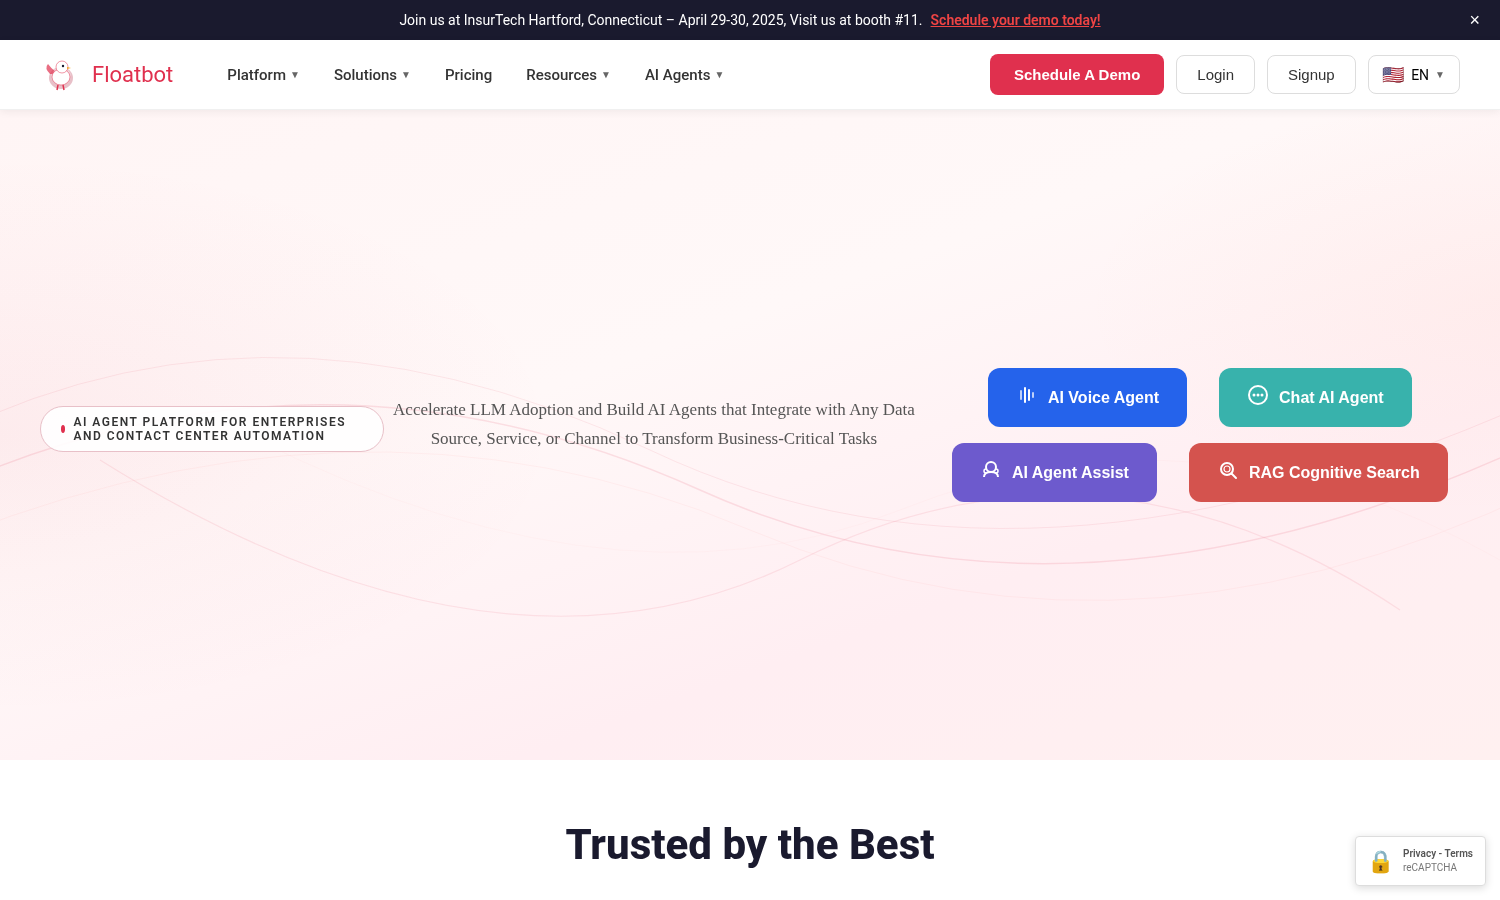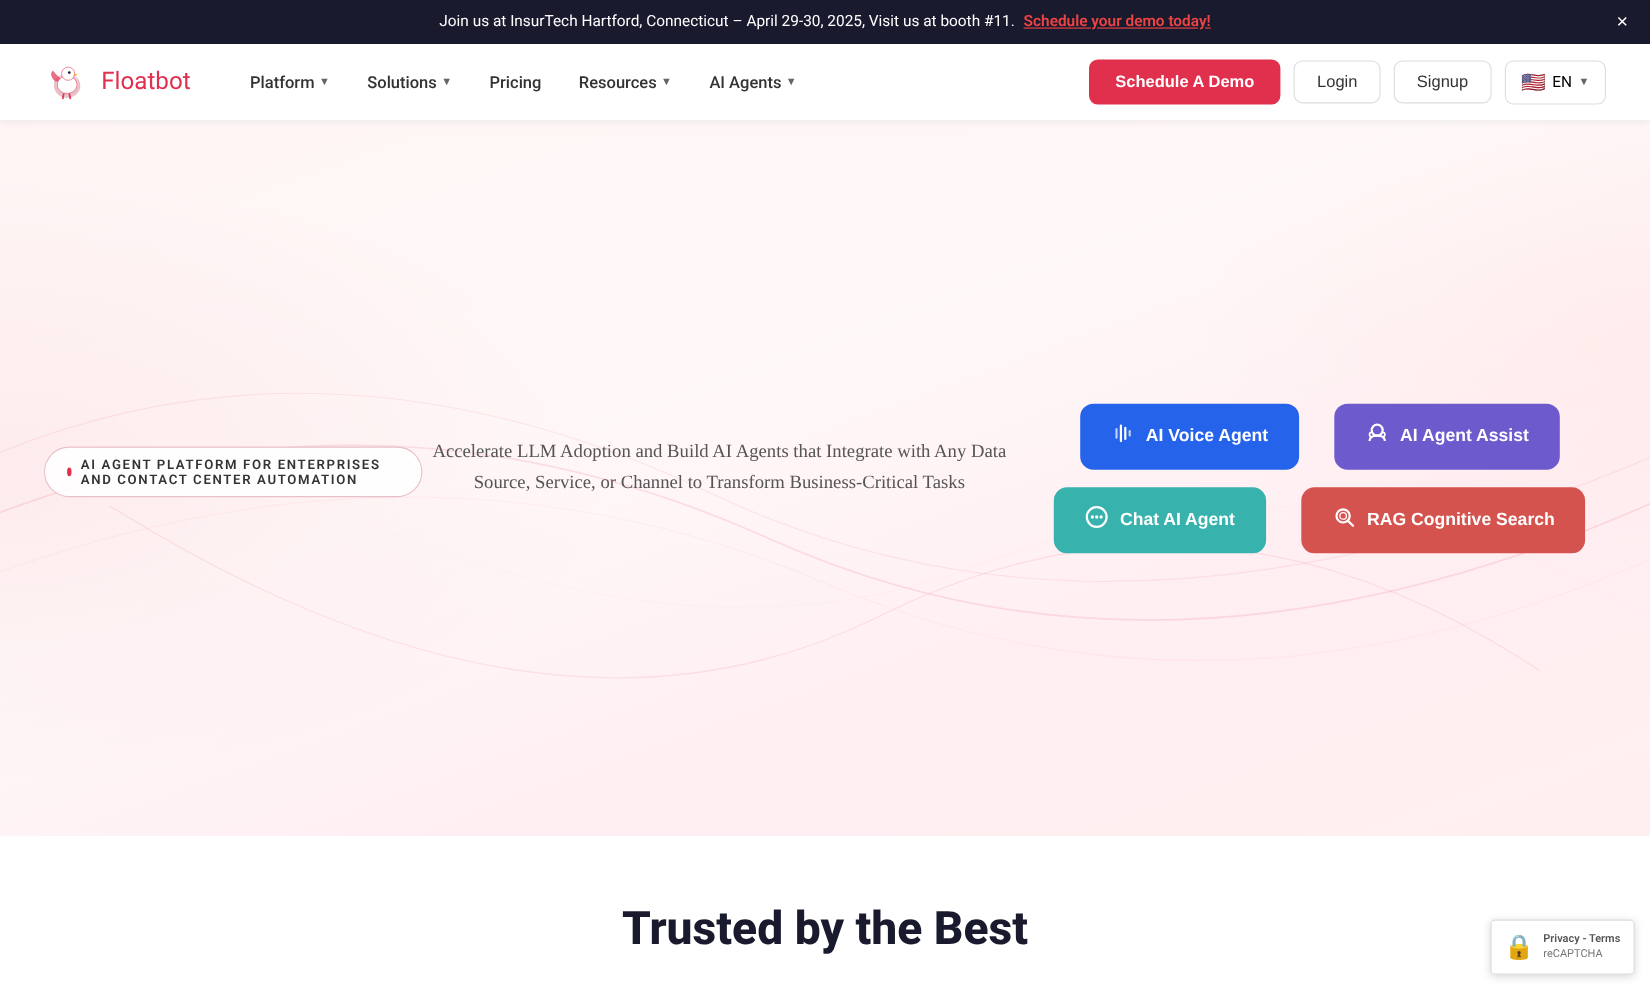--- a/index.html
+++ b/index.html
@@ -381,41 +381,41 @@
       <span class="cta-btn-icon">
         <svg width="22" height="22" viewBox="0 0 22 22" fill="none">
           <rect x="4" y="6" width="2" height="10" rx="1" fill="white" opacity="0.7"></rect>
           <rect x="8" y="3" width="2" height="16" rx="1" fill="white"></rect>
           <rect x="12" y="5" width="2" height="12" rx="1" fill="white"></rect>
           <rect x="16" y="8" width="2" height="6" rx="1" fill="white" opacity="0.7"></rect>
         </svg>
       </span>
       <span>AI Voice Agent</span>
     </button>
+    <button class="cta-btn cta-chat">
+      <span class="cta-btn-icon">
+        <svg width="22" height="22" viewBox="0 0 22 22" fill="none">
+          <circle cx="11" cy="11" r="9" stroke="white" stroke-width="2" fill="none"></circle>
+          <circle cx="7" cy="11" r="1.5" fill="white"></circle>
+          <circle cx="11" cy="11" r="1.5" fill="white"></circle>
+          <circle cx="15" cy="11" r="1.5" fill="white"></circle>
+        </svg>
+      </span>
+      <span>Chat AI Agent</span>
+    </button>
     <button class="cta-btn cta-assist">
       <span class="cta-btn-icon">
         <svg width="22" height="22" viewBox="0 0 22 22" fill="none">
           <circle cx="11" cy="8" r="5" stroke="white" stroke-width="2" fill="none"></circle>
           <path d="M4 18 Q4 13 11 13 Q18 13 18 18" stroke="white" stroke-width="2" fill="none"></path>
           <path d="M6 10 Q4 10 4 12 Q4 14 6 14" stroke="white" stroke-width="1.5" fill="none"></path>
           <path d="M16 10 Q18 10 18 12 Q18 14 16 14" stroke="white" stroke-width="1.5" fill="none"></path>
         </svg>
       </span>
       <span>AI Agent Assist</span>
-    </button>
-    <button class="cta-btn cta-chat">
-      <span class="cta-btn-icon">
-        <svg width="22" height="22" viewBox="0 0 22 22" fill="none">
-          <circle cx="11" cy="11" r="9" stroke="white" stroke-width="2" fill="none"></circle>
-          <circle cx="7" cy="11" r="1.5" fill="white"></circle>
-          <circle cx="11" cy="11" r="1.5" fill="white"></circle>
-          <circle cx="15" cy="11" r="1.5" fill="white"></circle>
-        </svg>
-      </span>
-      <span>Chat AI Agent</span>
     </button>
     <button class="cta-btn cta-rag">
       <span class="cta-btn-icon">
         <svg width="22" height="22" viewBox="0 0 22 22" fill="none">
           <circle cx="10" cy="10" r="6" stroke="white" stroke-width="2" fill="none"></circle>
           <line x1="14.5" y1="14.5" x2="19" y2="19" stroke="white" stroke-width="2" stroke-linecap="round"></line>
           <circle cx="10" cy="10" r="3" stroke="white" stroke-width="1.2" fill="none"></circle>
         </svg>
       </span>
       <span>RAG Cognitive Search</span>

